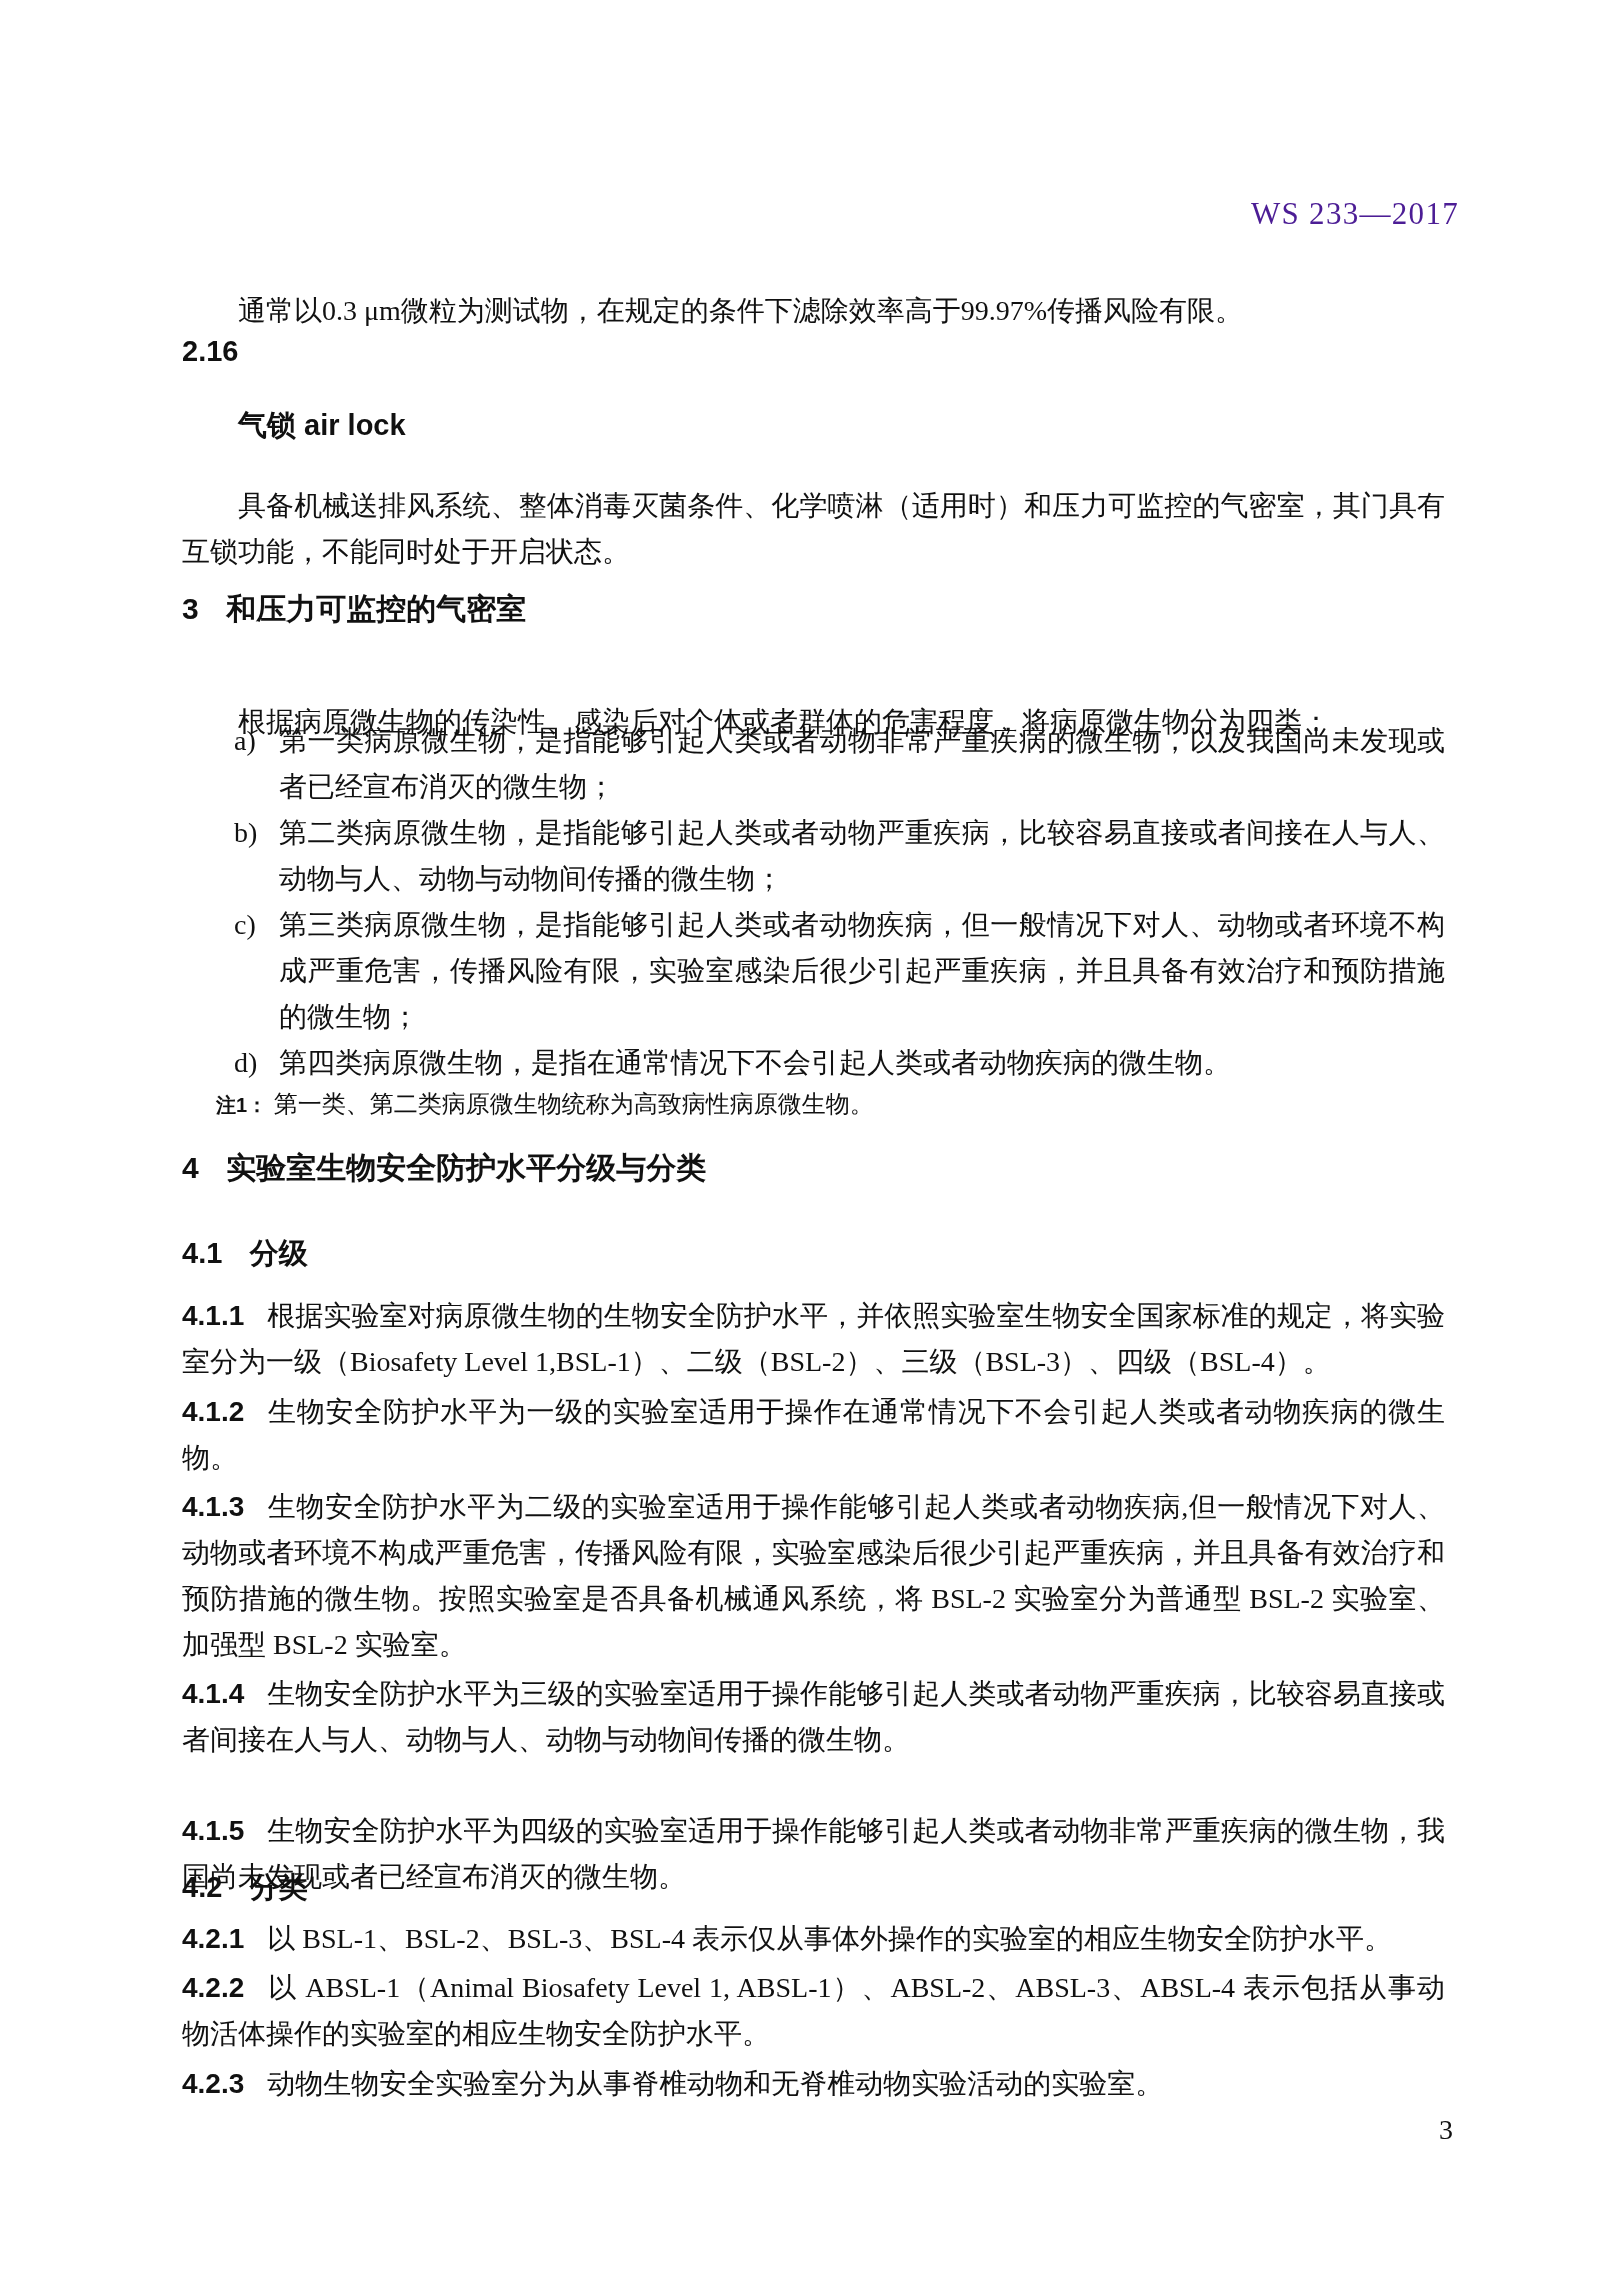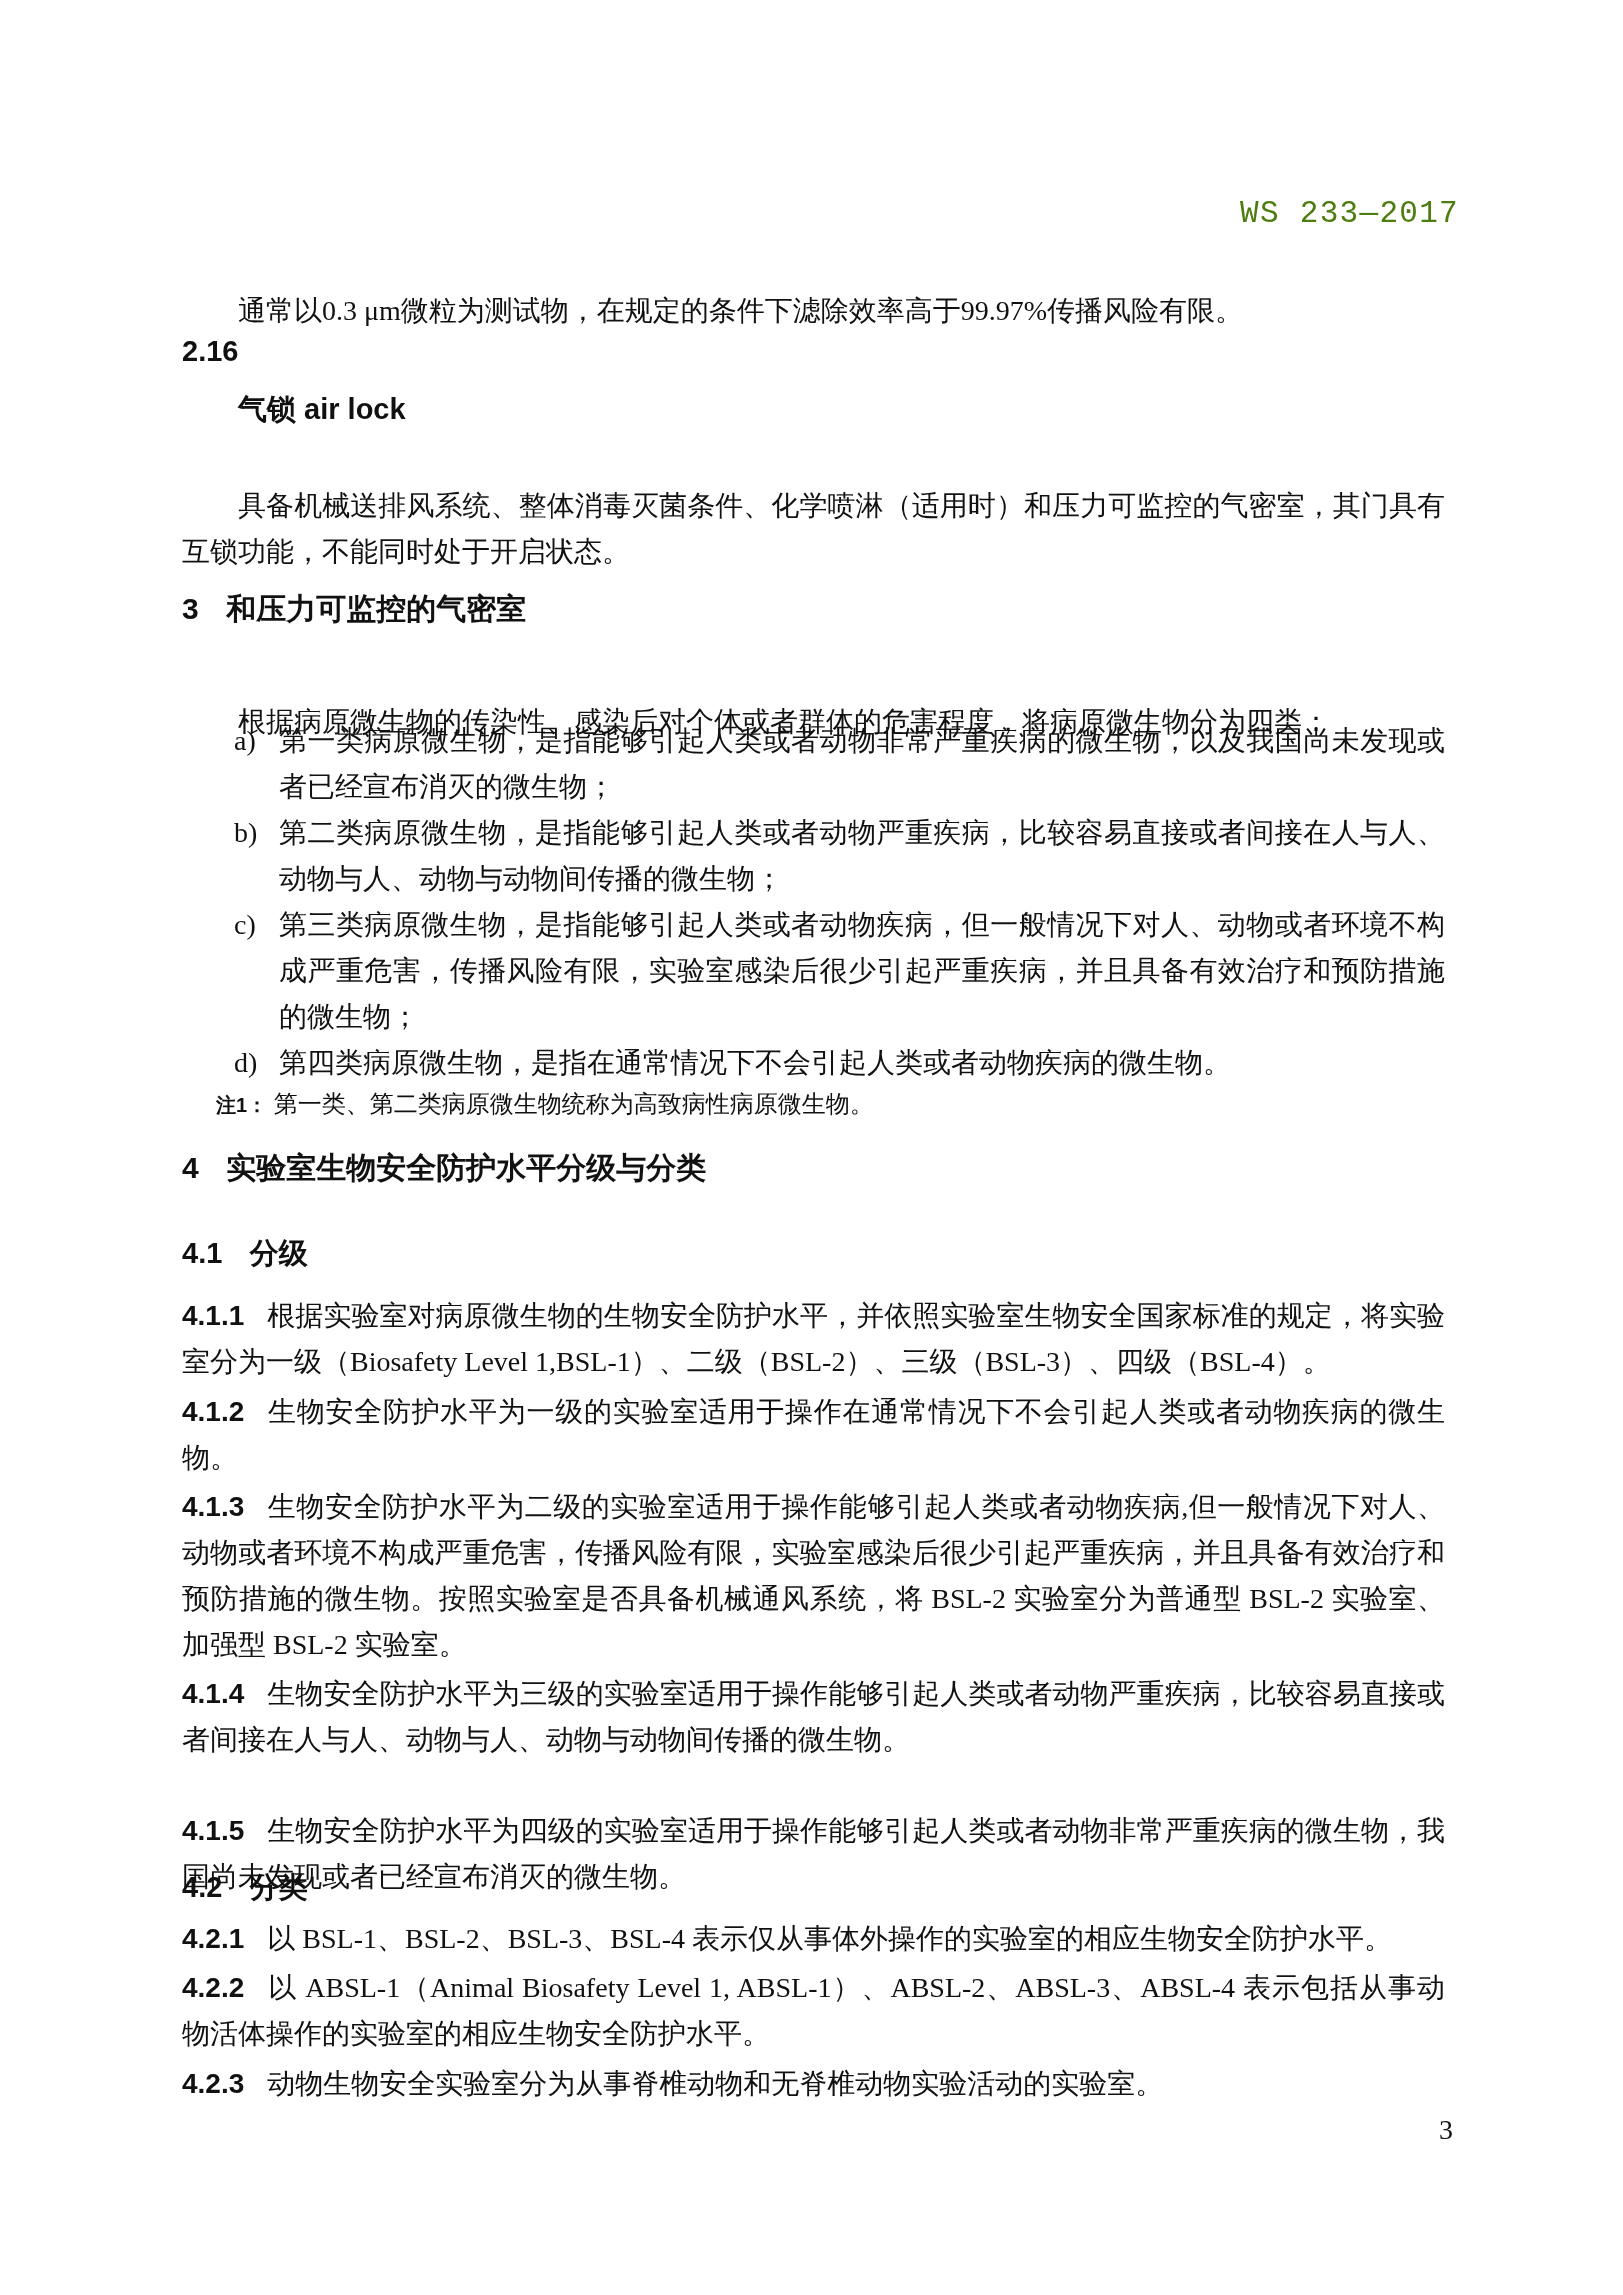--- a/index.html
+++ b/index.html
@@ -13,27 +13,27 @@
     font-family:"Liberation Serif","DejaVu Serif",serif;
     overflow:hidden;
   }
   .block { position:absolute; left:182px; width:1263px; }
   .body-text { font-size:28px; line-height:46px; text-align:justify; }
   .first-indent { text-indent:56px; }
   .hei { font-family:"Liberation Sans","DejaVu Sans",sans-serif; font-weight:bold; }
 
   .doc-header {
     position:absolute; top:196px; right:164px;
-    font-family:Liberation Mono, monospace;
-    font-size:31px; letter-spacing:1.3px; color:#4d7c0f;
+    font-family:Liberation Serif, serif;
+    font-size:31px; letter-spacing:1.3px; color:#4c1d95;
   }
 
   .para-hepa { top:260px; }
   .term-number { top:328px; font-size:29px; line-height:46px; }
-  .term-title  { top:386px; font-size:29px; line-height:46px; text-indent:56px; }
+  .term-title  { top:402px; font-size:29px; line-height:46px; text-indent:56px; }
   .term-def    { top:455px; }
 
   .heading { font-size:30px; line-height:46px; }
   .h-num { display:inline-block; margin-right:27.5px; }
   .h3 { top:586px; }
   .h4 { top:1145px; }
   .sub-heading { font-size:29px; line-height:46px; }
   .h41 { top:1230px; }
   .h42 { top:1864px; }
 

